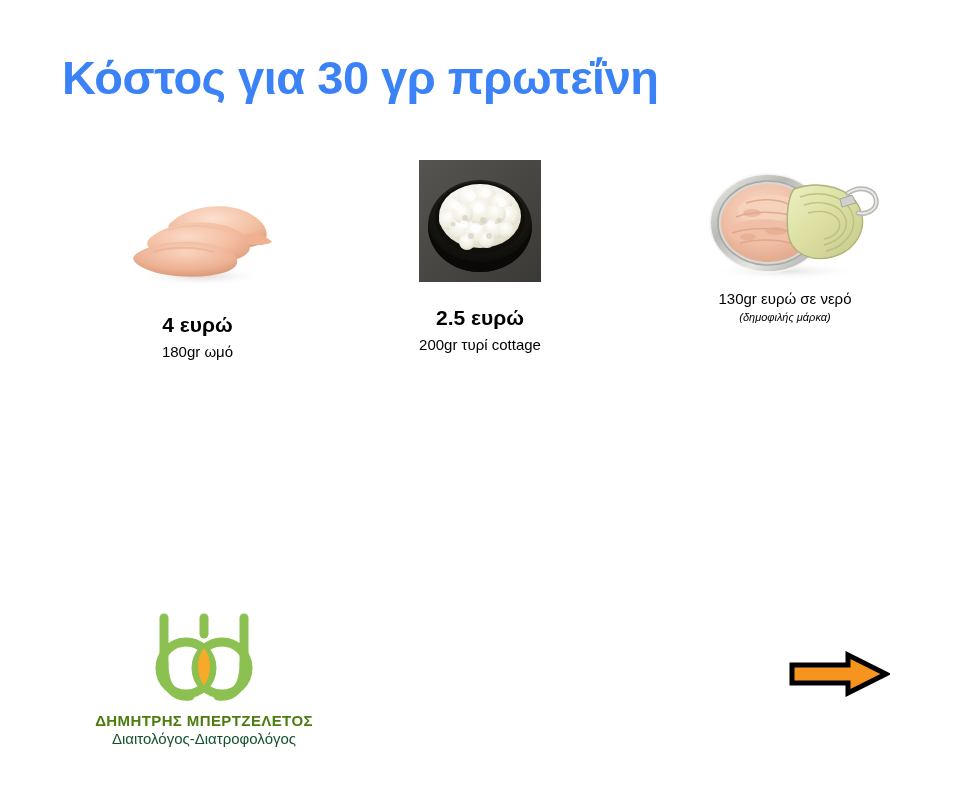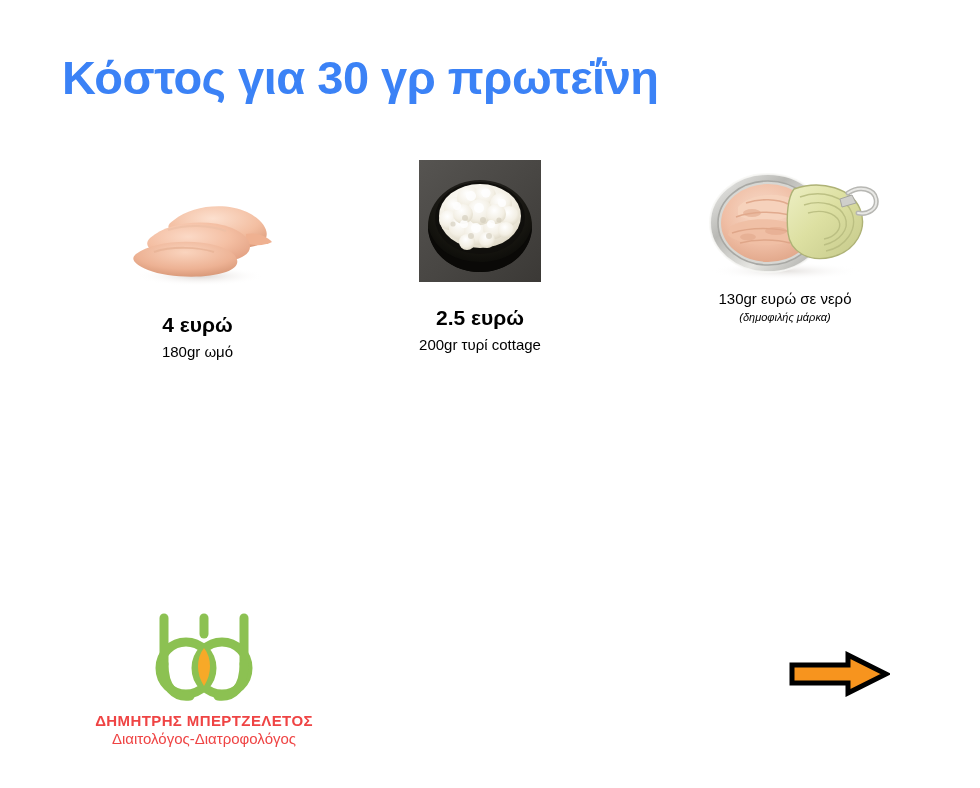--- a/index.html
+++ b/index.html
@@ -102,28 +102,28 @@
     top: 608px;
     width: 232px;
     text-align: center;
   }
   #logo .mark { display: block; margin: 0 auto; }
   #logo .logo-name {
     margin-top: 6px;
     font-size: 15px;
     font-weight: bold;
     letter-spacing: 0.4px;
-    color: #ef4444;
+    color: #4d7c0f;
     white-space: nowrap;
   }
   #logo .logo-sub {
     margin-top: 1px;
     font-size: 15px;
     font-weight: normal;
-    color: #ef4444;
+    color: #14532d;
     white-space: nowrap;
   }
 
   
   #next-arrow {
     position: absolute;
     left: 788px;
     top: 651px;
     width: 102px;
     height: 46px;

